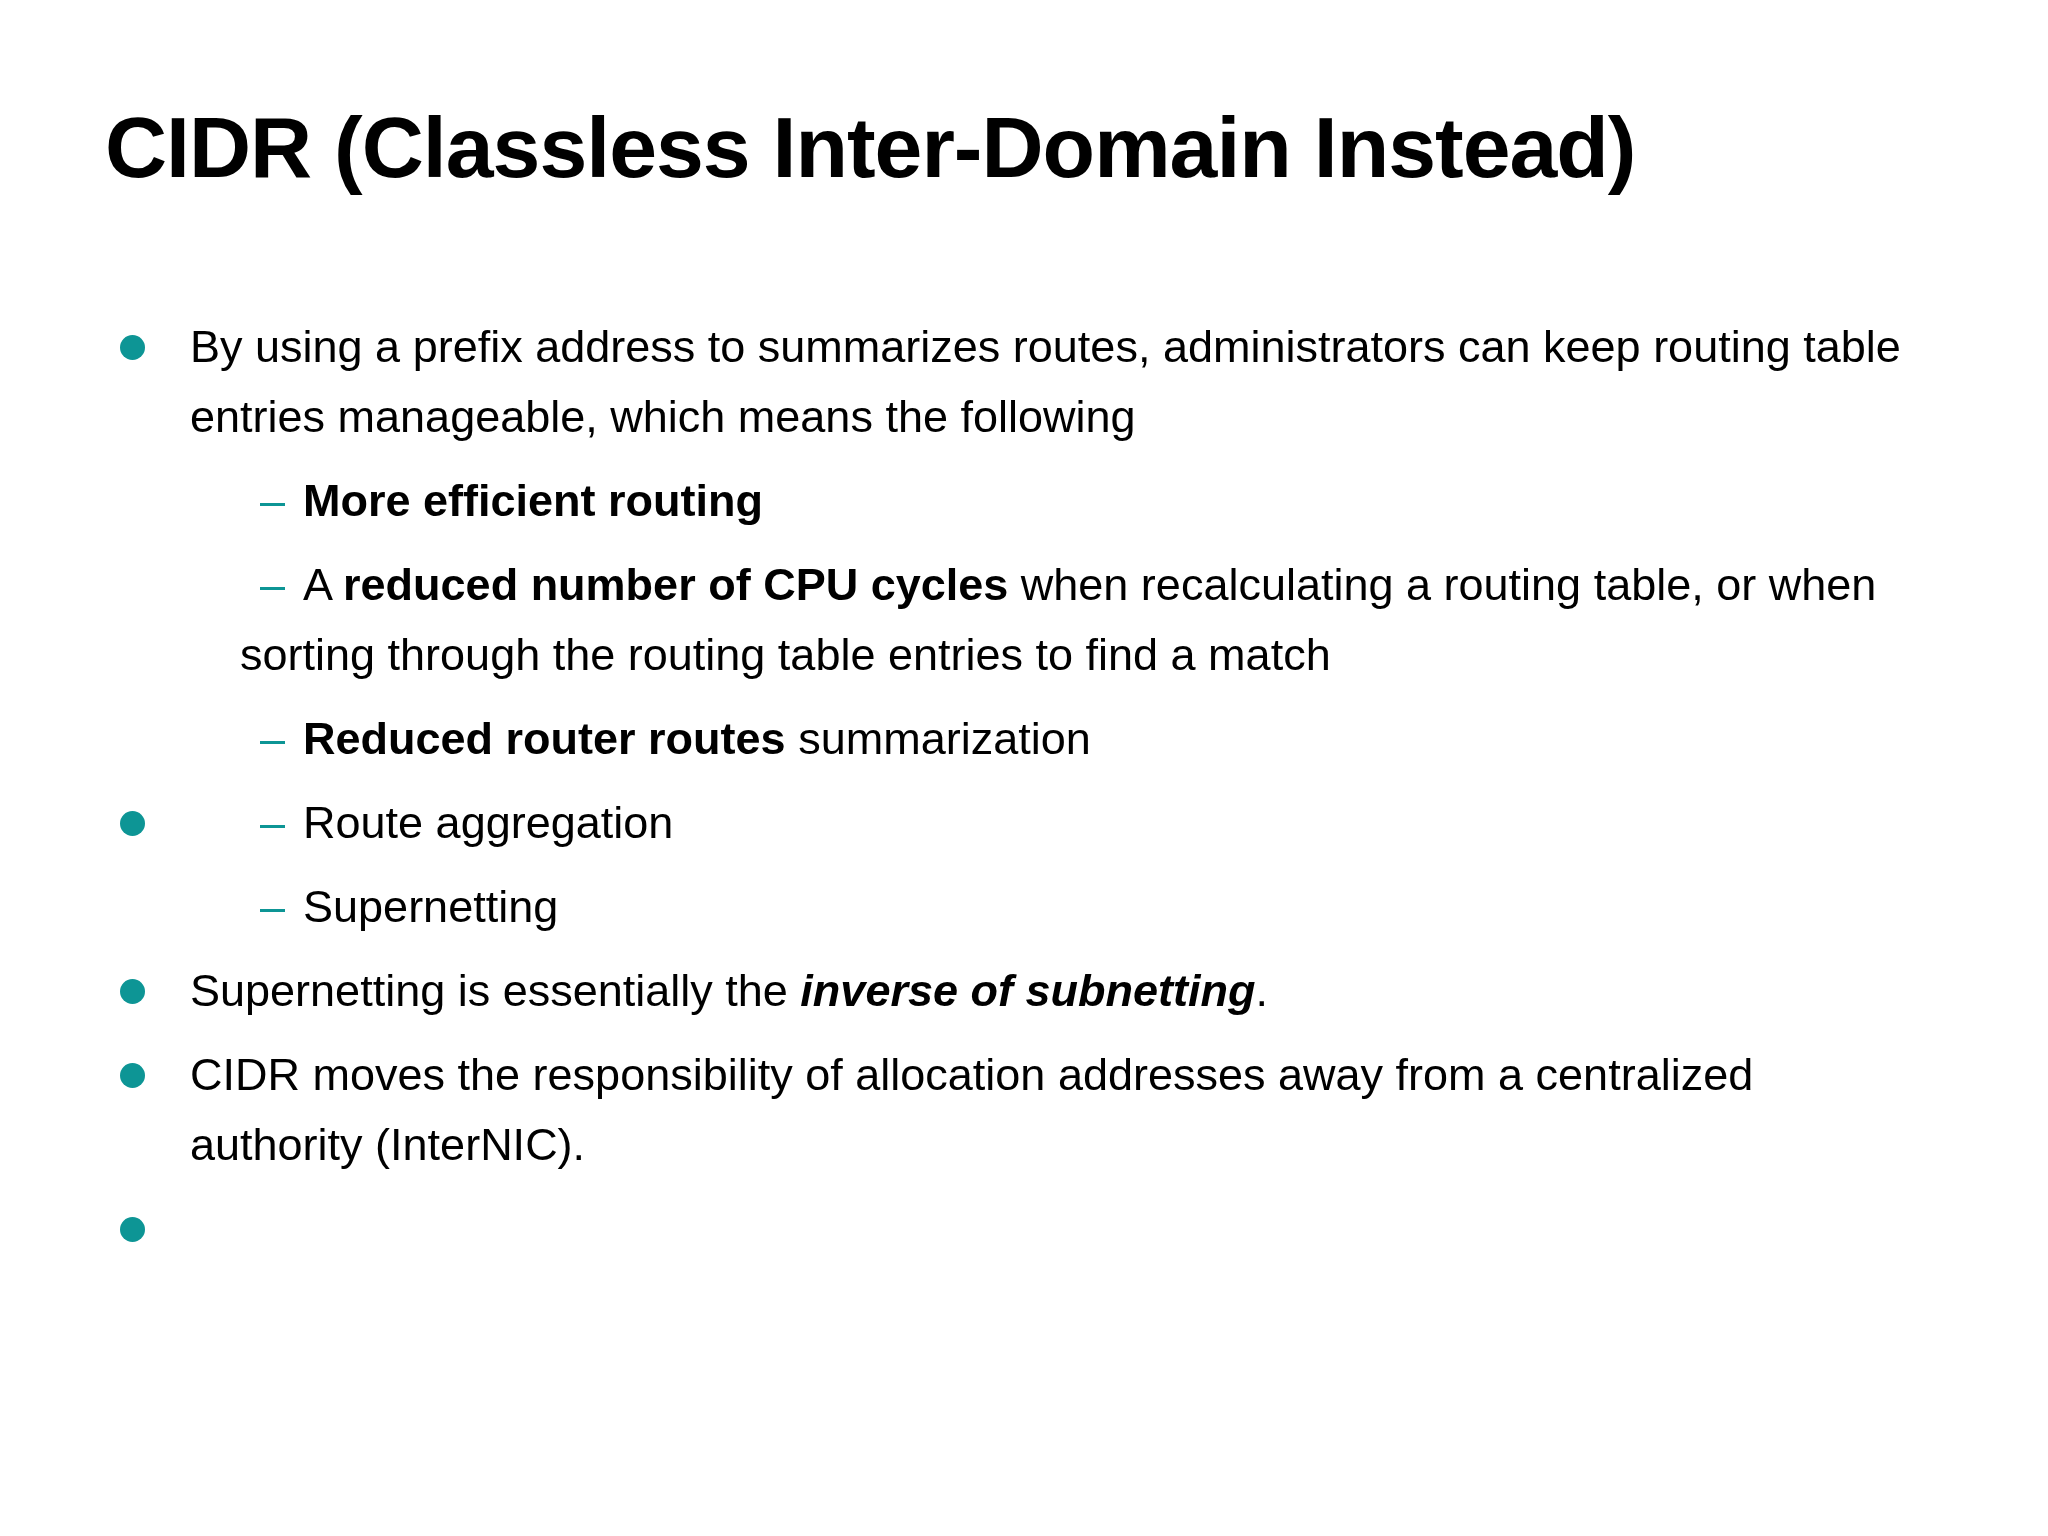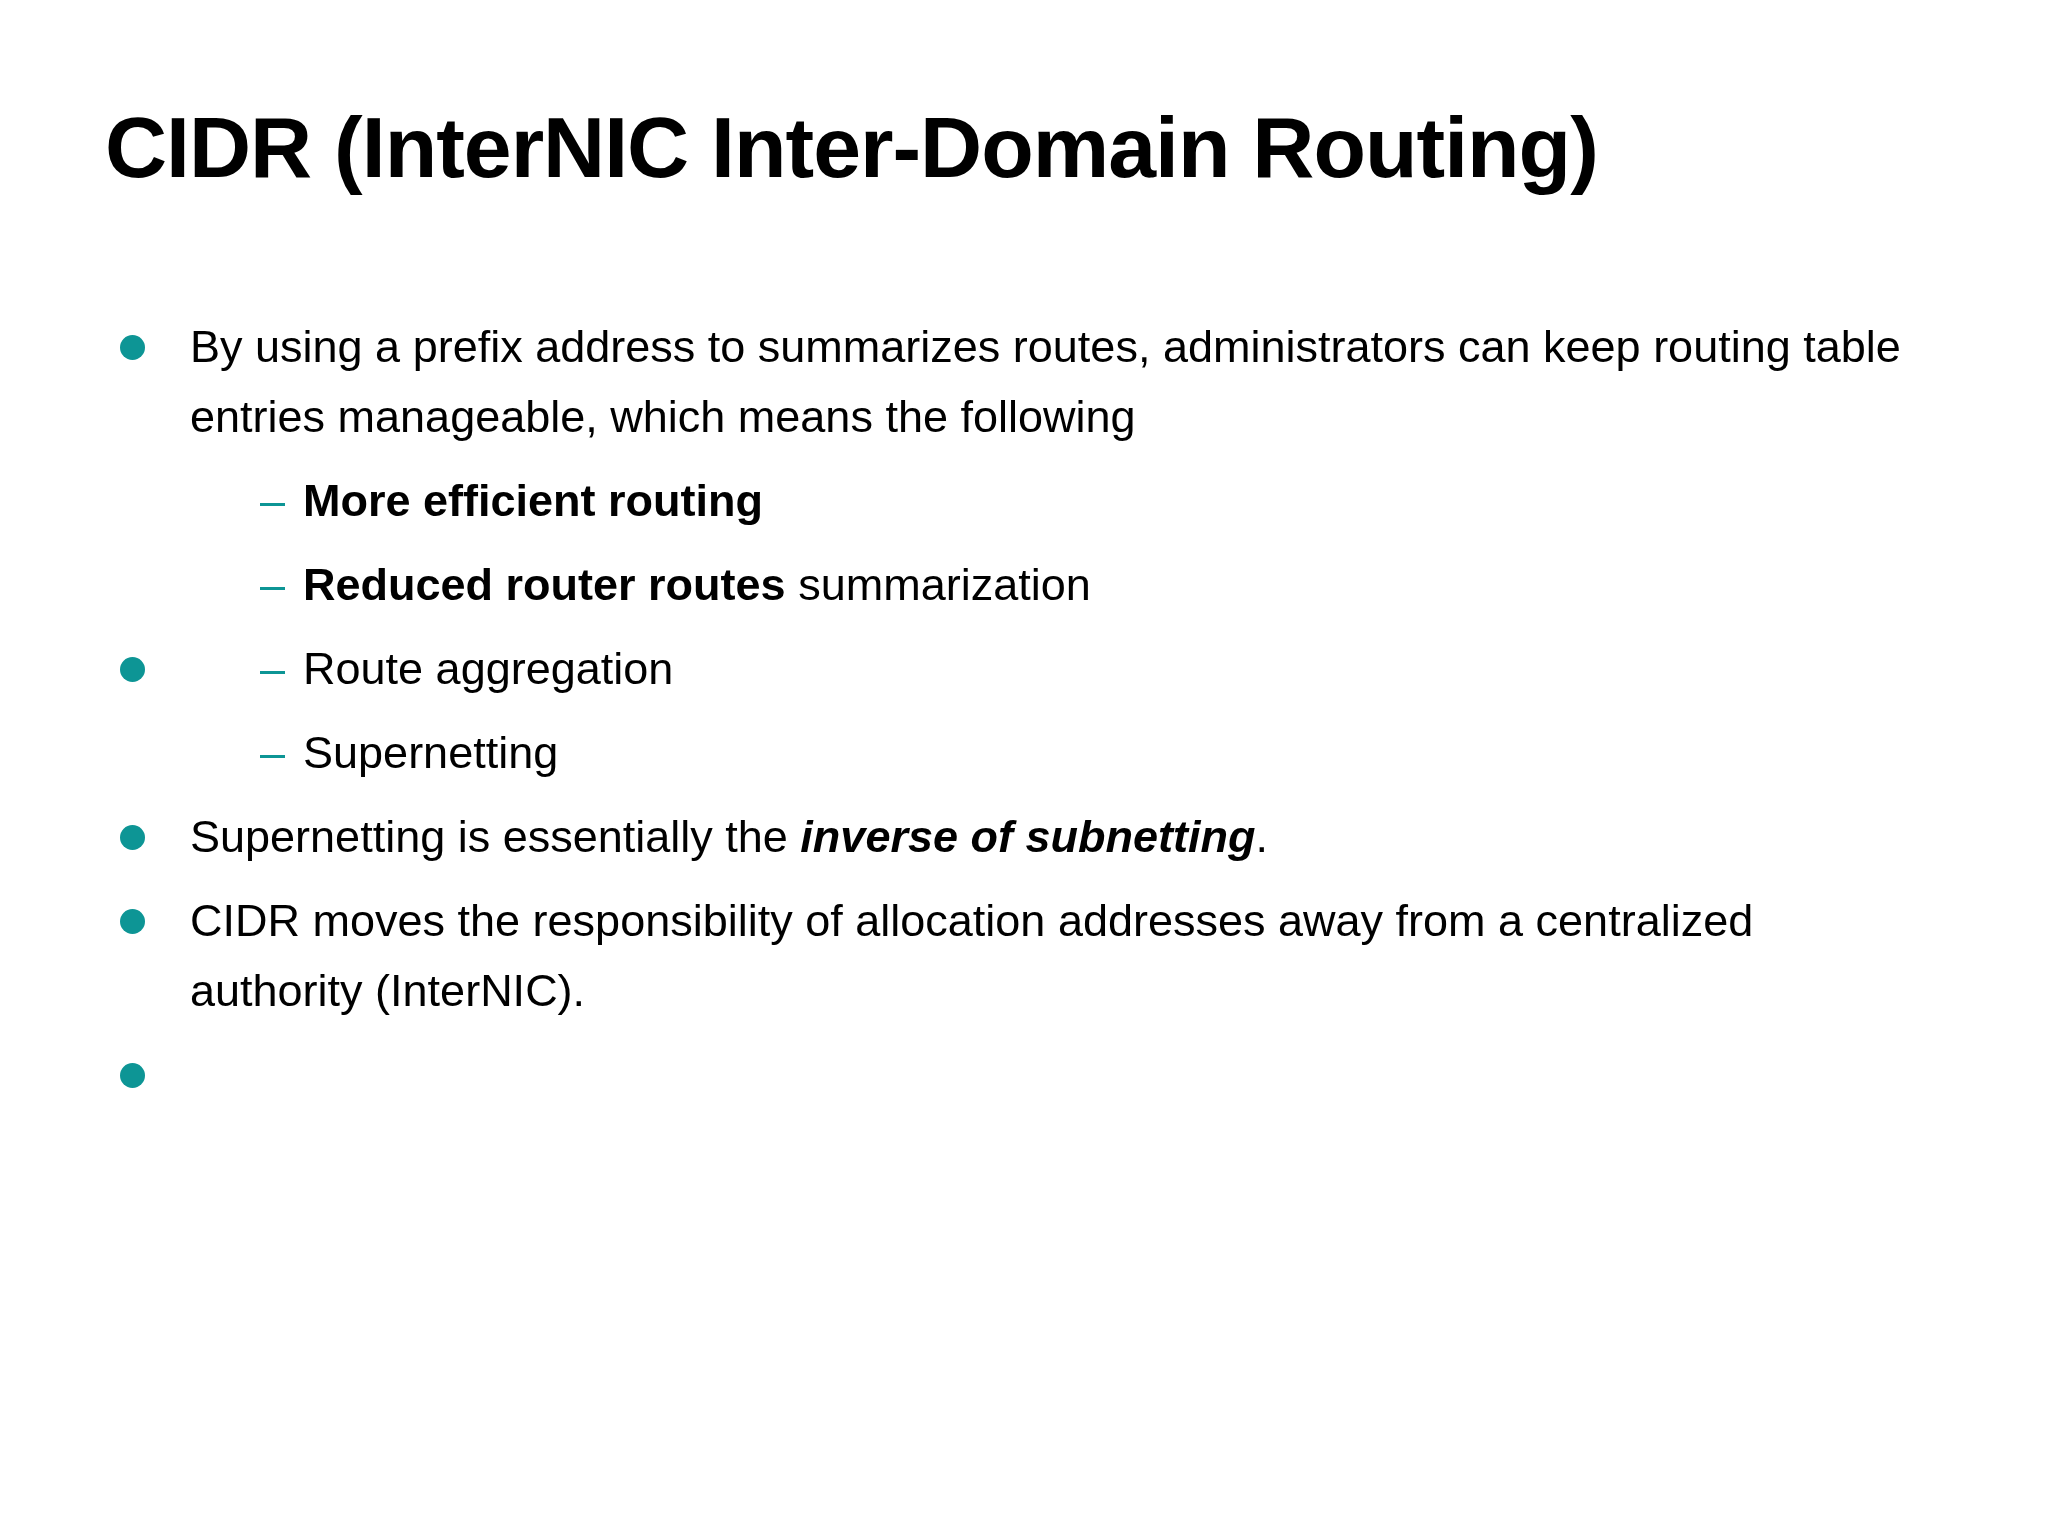--- a/index.html
+++ b/index.html
@@ -62,33 +62,36 @@
     margin-right: 18px;
   }
   .b { font-weight: bold; text-align: right; }
   .i { font-style: italic; font-weight: bold; }
 </style>
 </head>
 <body>
 
 <div class="slide">
 
-  <h1 class="title">CIDR (InterNIC Inter-Domain Routing)</h1>
+  <h1 class="title">CIDR (Classless Inter-Domain Instead)</h1>
 
   <div class="content">
 
     <div class="item l1">
       <span class="dot"></span>
       <span>By using a prefix address to summarizes routes, administrators can keep routing table entries manageable, which means the following</span>
     </div>
 
     <div class="item l2">
       <span class="dash">–</span><span class="b">More efficient routing</span>
     </div>
 
+    <div class="item l2">
+      <span class="dash">–</span><span>A </span><span class="b">reduced number of CPU cycles</span><span> when recalculating a routing table, or when sorting through the routing table entries to find a match</span>
+    </div>
 
     <div class="item l2">
       <span class="dash">–</span><span class="b">Reduced router routes</span><span> summarization</span>
     </div>
 
     <div class="item l1">
       <span class="dot"></span>
     </div>
 
     <div class="item l2">

